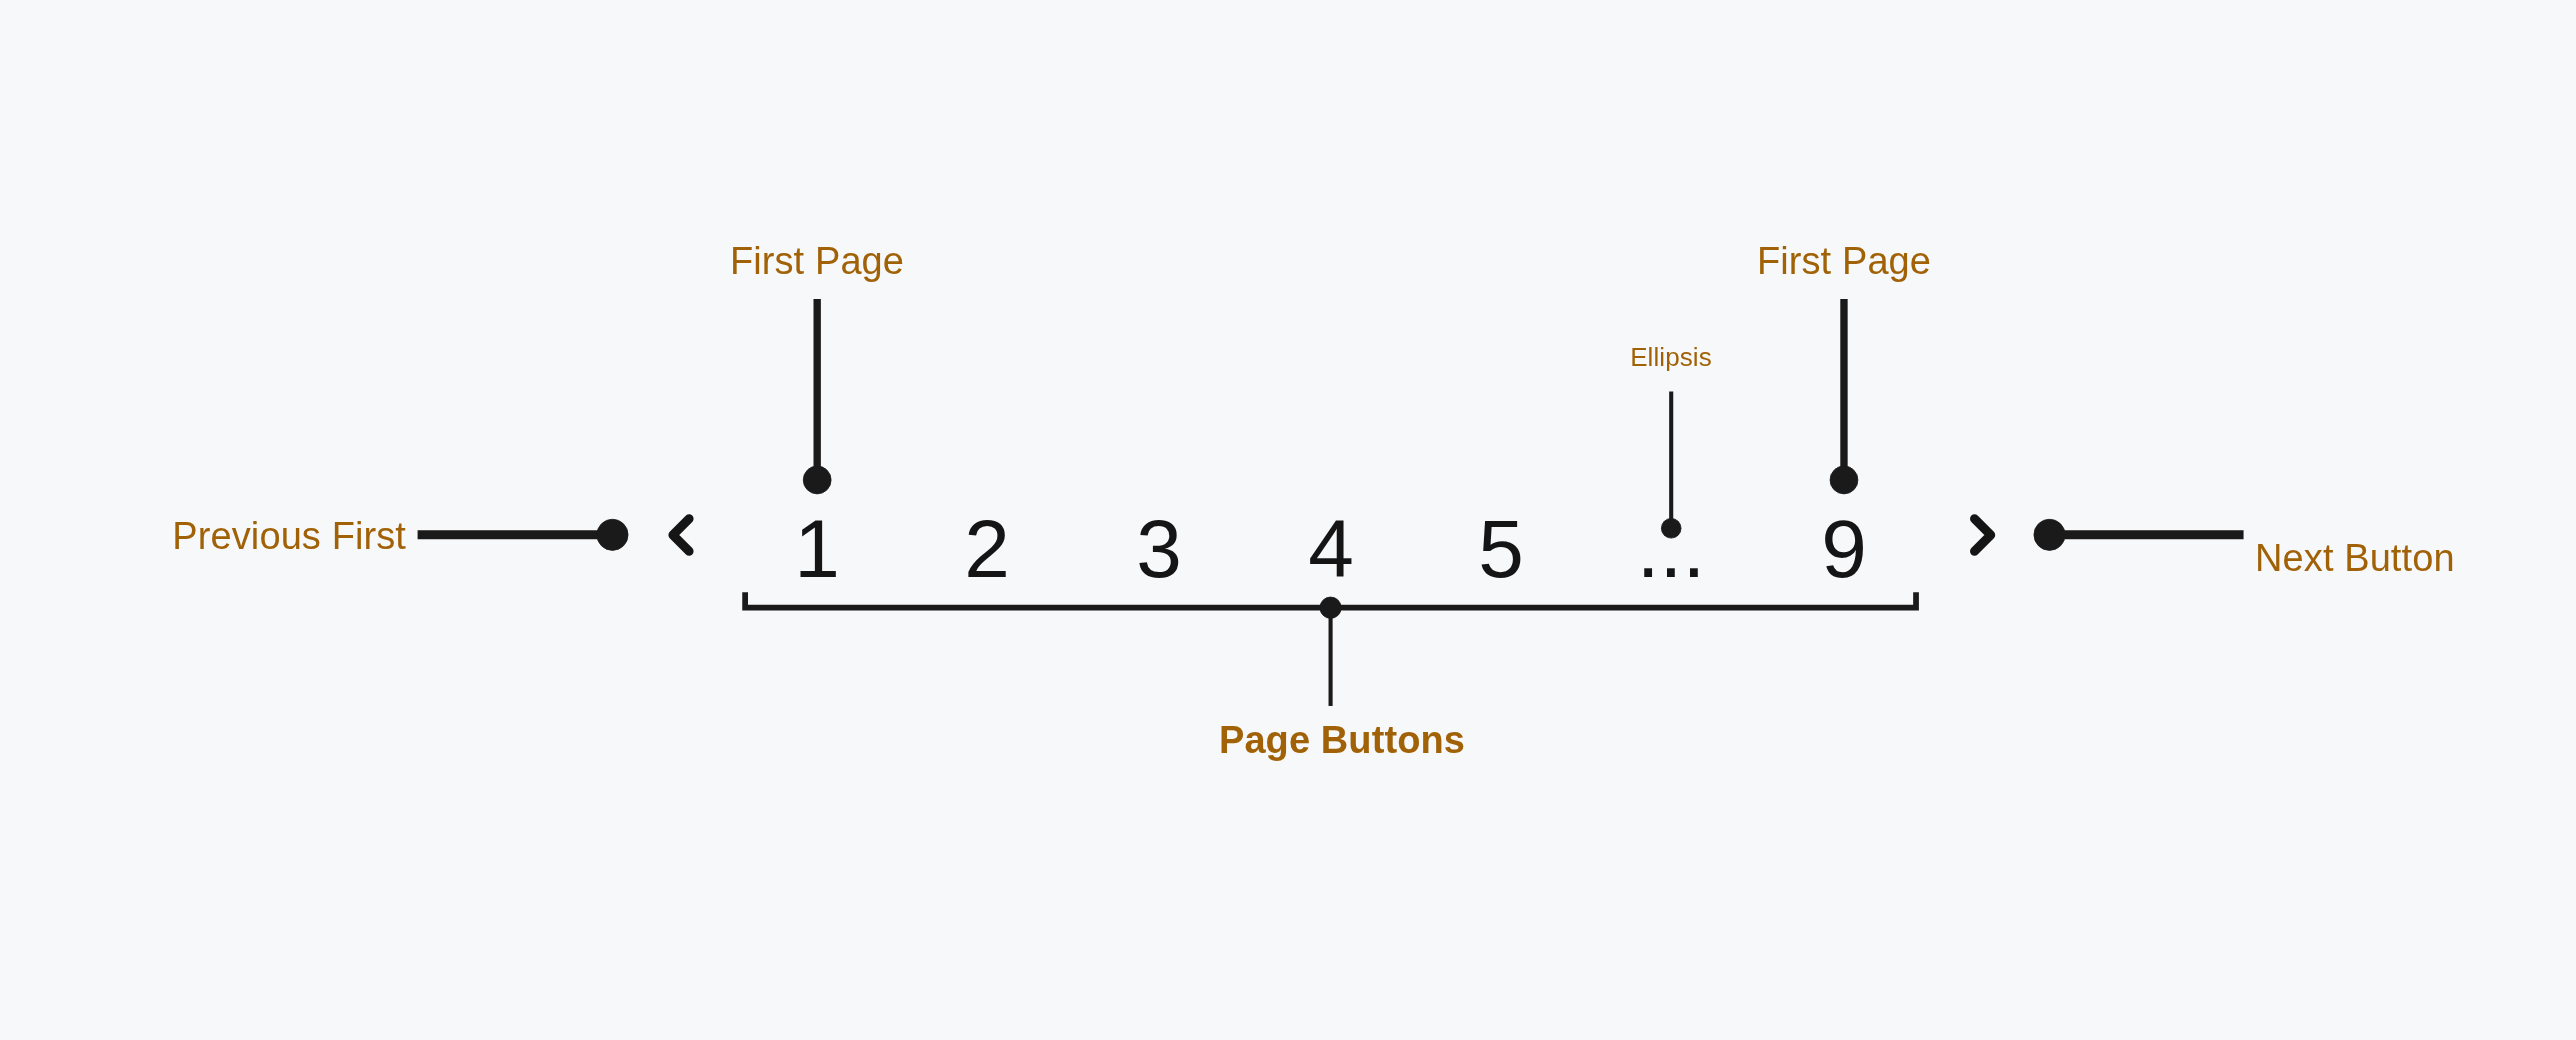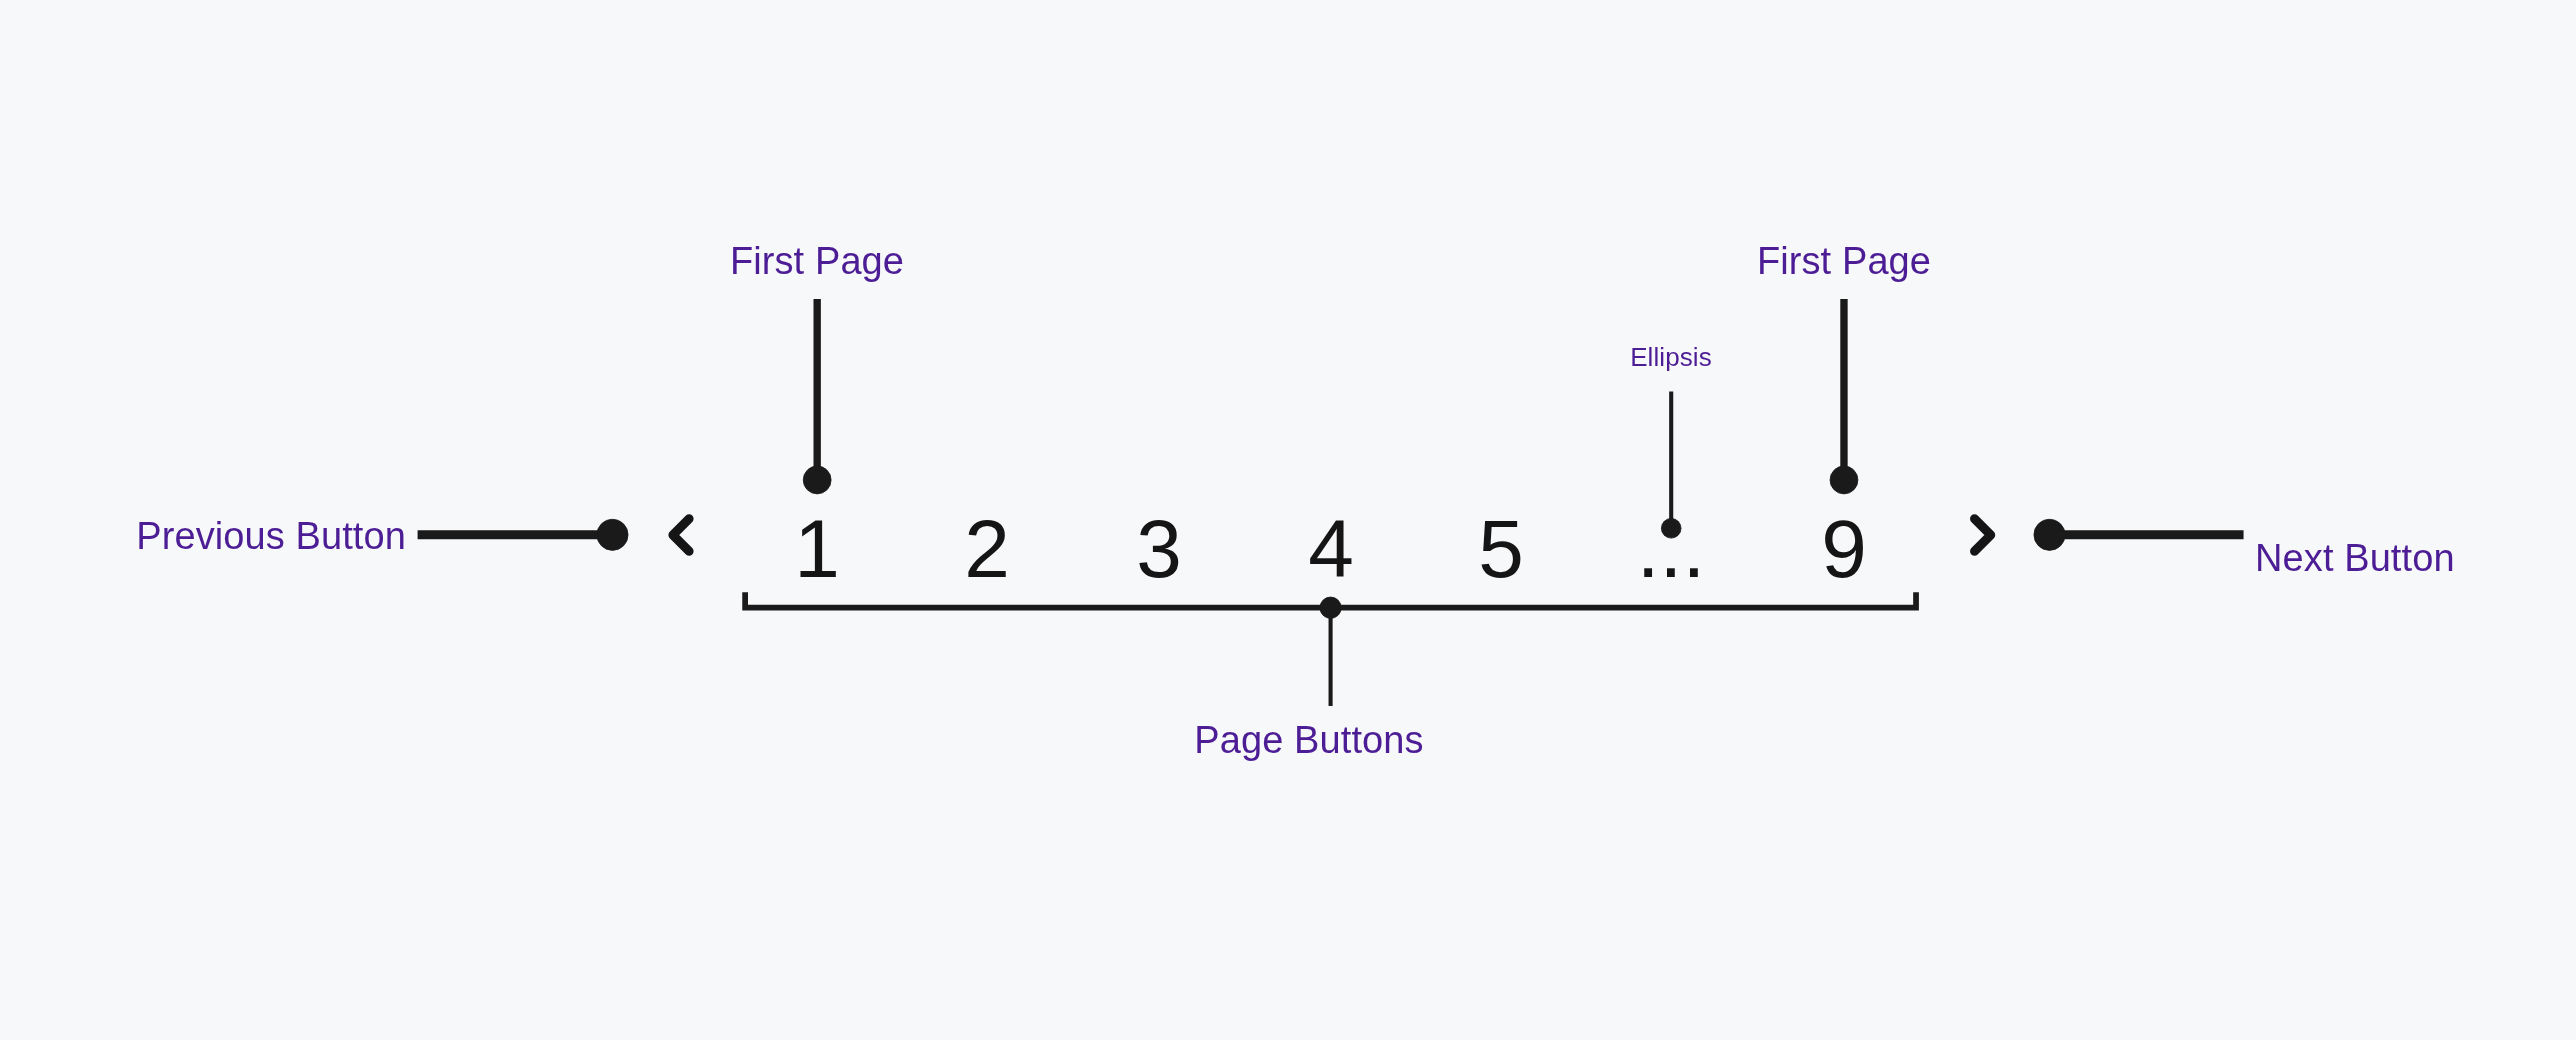--- a/index.html
+++ b/index.html
@@ -28,21 +28,21 @@
     height: 1041px;
     pointer-events: none;
   }
 
   
   .anno-label {
     position: absolute;
     font-size: 38px;
     line-height: 1;
     white-space: nowrap;
-    color: #4c1d95;
+    color: #a16207;
     letter-spacing: 0.1px;
   }
   .anno-label.small { font-size: 26px; }
   .anno-label.center { transform: translateX(-50%); }
   .anno-label.right-anchor { transform: translateX(-100%); }
 
   
   .pager-digit {
     position: absolute;
     font-size: 82px;
@@ -89,31 +89,31 @@
 
       <line x1="2041" y1="478" x2="2041" y2="638" stroke-width="5"></line>
       <circle cx="2041" cy="645" r="12"></circle>
 
       <path d="M 910 723 L 910 742 L 2340 742 L 2340 723" fill="none" stroke-width="7"></path>
       <circle cx="1625" cy="742" r="13"></circle>
       <line x1="1625" y1="748" x2="1625" y2="862" stroke-width="5"></line>
     </g>
   </svg>
 
-  <div class="anno-label right-anchor" style="left:406px; top:517px;">Previous Button</div>
+  <div class="anno-label right-anchor" style="left:406px; top:517px;">Previous First</div>
 
   <div class="anno-label center" style="left:817px; top:242px;">First Page</div>
 
   <div class="anno-label small center" style="left:1671px; top:344px;">Ellipsis</div>
 
   <div class="anno-label center" style="left:1844px; top:242px;">First Page</div>
 
   <div class="anno-label" style="left:2255px; top:539px;">Next Button</div>
 
-  <div class="anno-label center" style="left:1309px; top:721px;">Page Buttons</div>
+  <div class="anno-label center" style="left:1342px; top:721px;font-weight:bold;">Page Buttons</div>
 
   <div class="chev" style="left:681px; top:535px;">
     <svg viewBox="0 0 64 64" aria-hidden="true">
       <path d="M42 12 L22 32 L42 52" fill="none" stroke="#151515" stroke-width="11" stroke-linecap="round" stroke-linejoin="round"></path>
     </svg>
   </div>
 
   <div class="pager-digit" style="left:817px;  top:508px;">1</div>
   <div class="pager-digit" style="left:987px; top:508px;">2</div>
   <div class="pager-digit" style="left:1159px; top:508px;">3</div>

